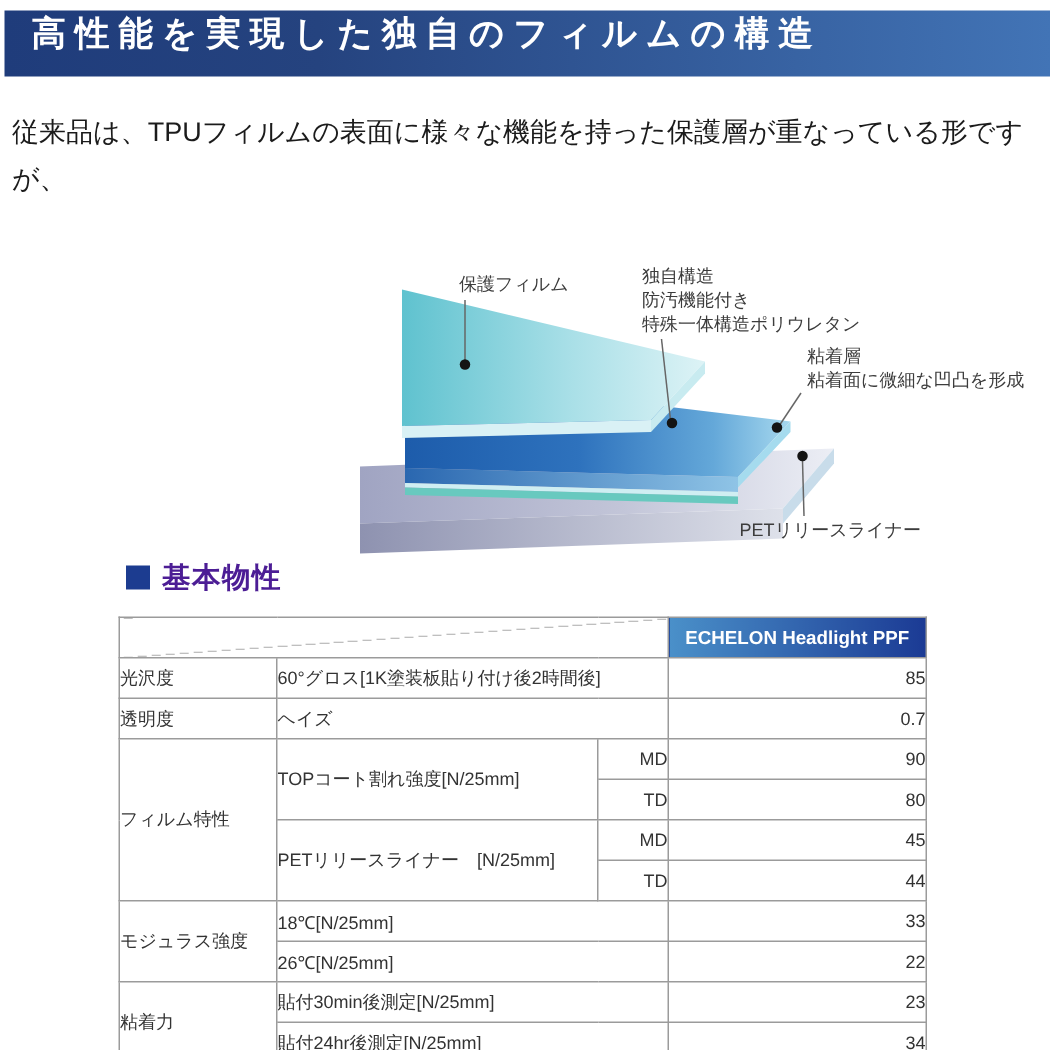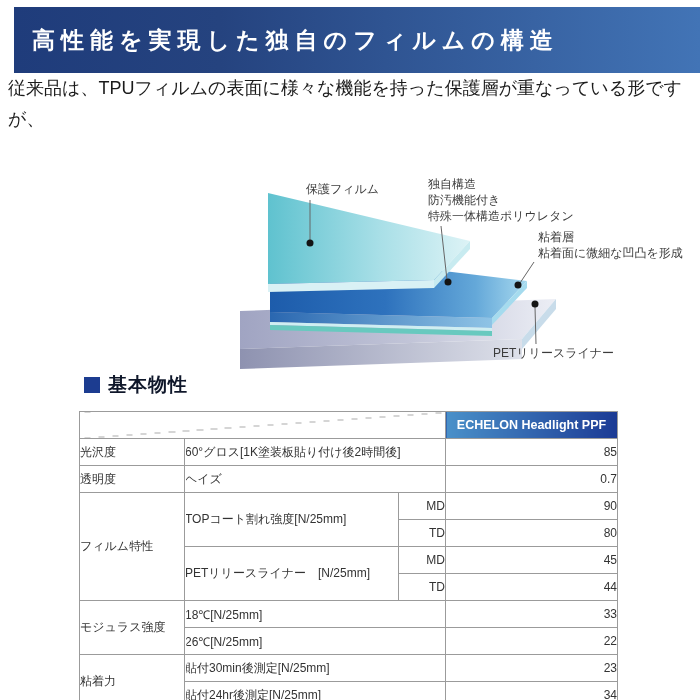--- a/index.html
+++ b/index.html
@@ -1,45 +1,45 @@
 <!DOCTYPE html>
 <html><head>
 <meta charset="utf-8">
 <style>
   html,body{margin:0;padding:0;}
   body{width:700px;height:700px;background:#fff;font-family:"Liberation Sans",sans-serif;}
   .page{position:relative;width:700px;height:700px;background:#fff;overflow:hidden;}
 
   
-  .header-band{position:absolute;top:7px;left:14px;right:0;height:66px;
+  .header-band{position:absolute;top:7px;left:3px;right:0;height:44px;
     background:linear-gradient(90deg,#1f3c7b 0%,#25437f 30%,#4274b6 100%);
-    display:flex;align-items:center;}
+    display:flex;align-items:flex-start;}
   .header-title{color:#ffffff;font-family:"DejaVu Serif","Liberation Serif",serif;
     font-size:23px;font-weight:600;letter-spacing:6px;padding-left:18px;white-space:nowrap;}
 
   
   .intro{position:absolute;top:73px;left:8px;width:688px;
     font-size:18px;line-height:31px;color:#1b1b1b;}
   .intro .line{display:block;}
 
   
   .diagram{position:absolute;top:170px;left:0;width:700px;height:205px;}
   .diagram text{font-family:"Liberation Sans",sans-serif;font-size:12px;fill:#3c3c3c;}
 
   
   .section-heading{position:absolute;top:372px;left:84px;display:flex;align-items:center;}
   .section-square{width:16px;height:16px;background:#1c3c90;margin-right:8px;}
-  .section-text{font-size:19px;font-weight:bold;color:#0f172a;letter-spacing:1px;}
+  .section-text{font-size:19px;font-weight:bold;color:#4c1d95;letter-spacing:1px;}
 
   
   .spec-table{position:absolute;top:411px;left:79px;width:538px;
     border-collapse:collapse;table-layout:fixed;font-size:12px;color:#333;}
   .spec-table td{border:1px solid #9b9b9b;height:26px;padding:0;overflow:hidden;white-space:nowrap;}
   .cell-prop{padding-left:14px;}
-  .cell-test{padding-left:12px;border-radius:13px;}
+  .cell-test{padding-left:12px;}
   .cell-dir,.cell-val{text-align:right;}
   .diag-cell{background:linear-gradient(to bottom right,
      transparent 49.6%, #aaaaaa 49.6%, #aaaaaa 50.45%, transparent 50.45%);}
   .product-cell{background:linear-gradient(90deg,#4a90c9 0%,#1b3a94 100%);
     color:#fff;font-weight:bold;font-size:12.5px;text-align:center;margin-left:16px;}
 </style>
 </head>
 <body>
 
 <div class="page">

